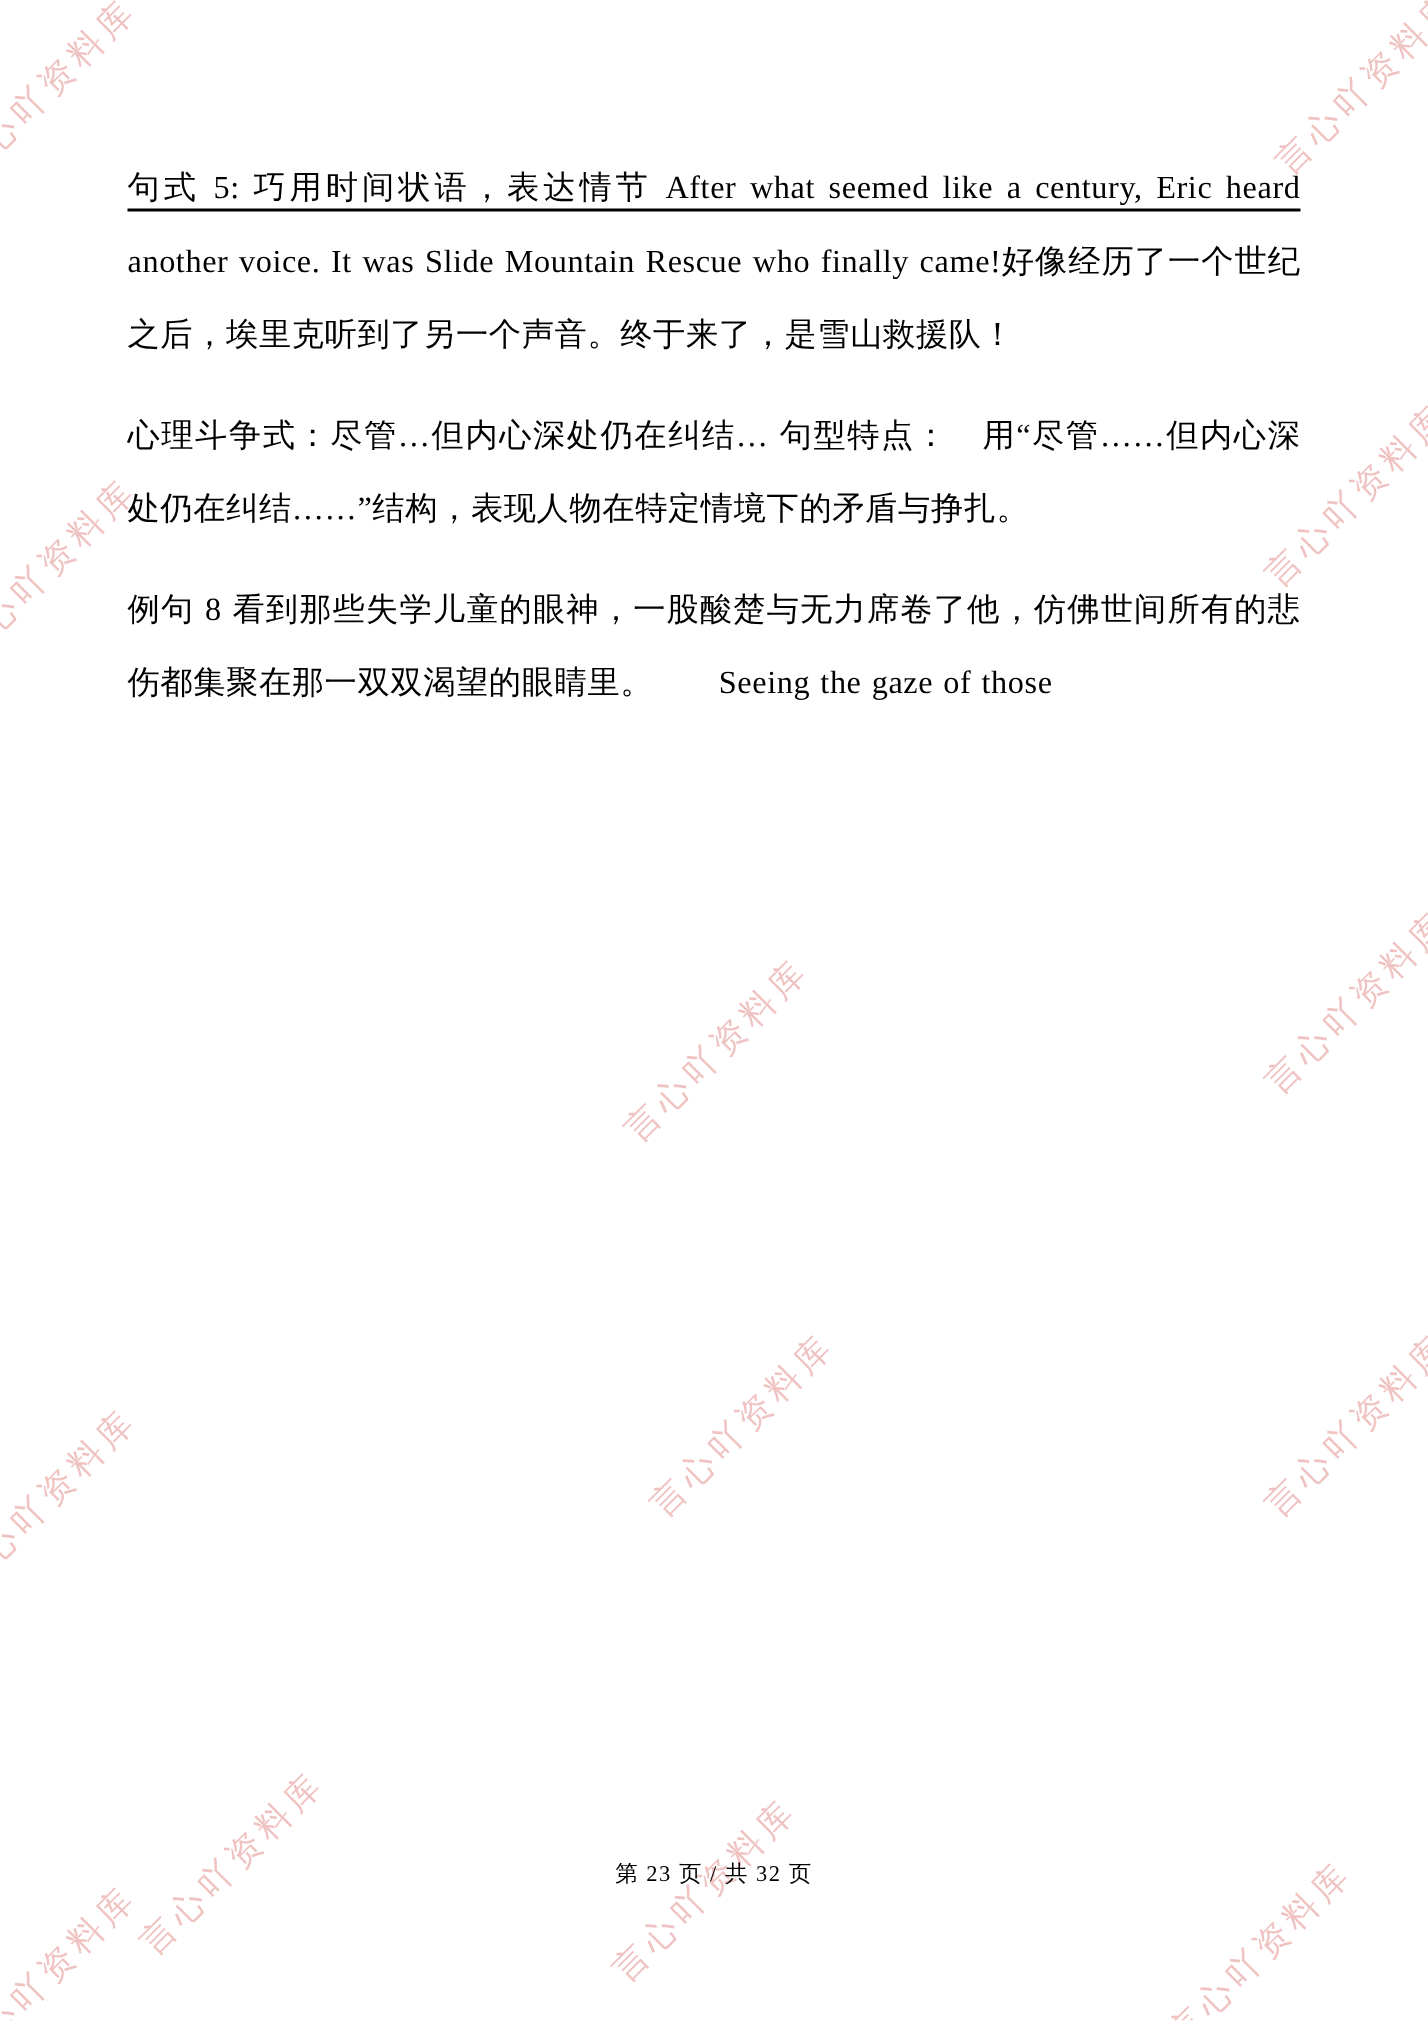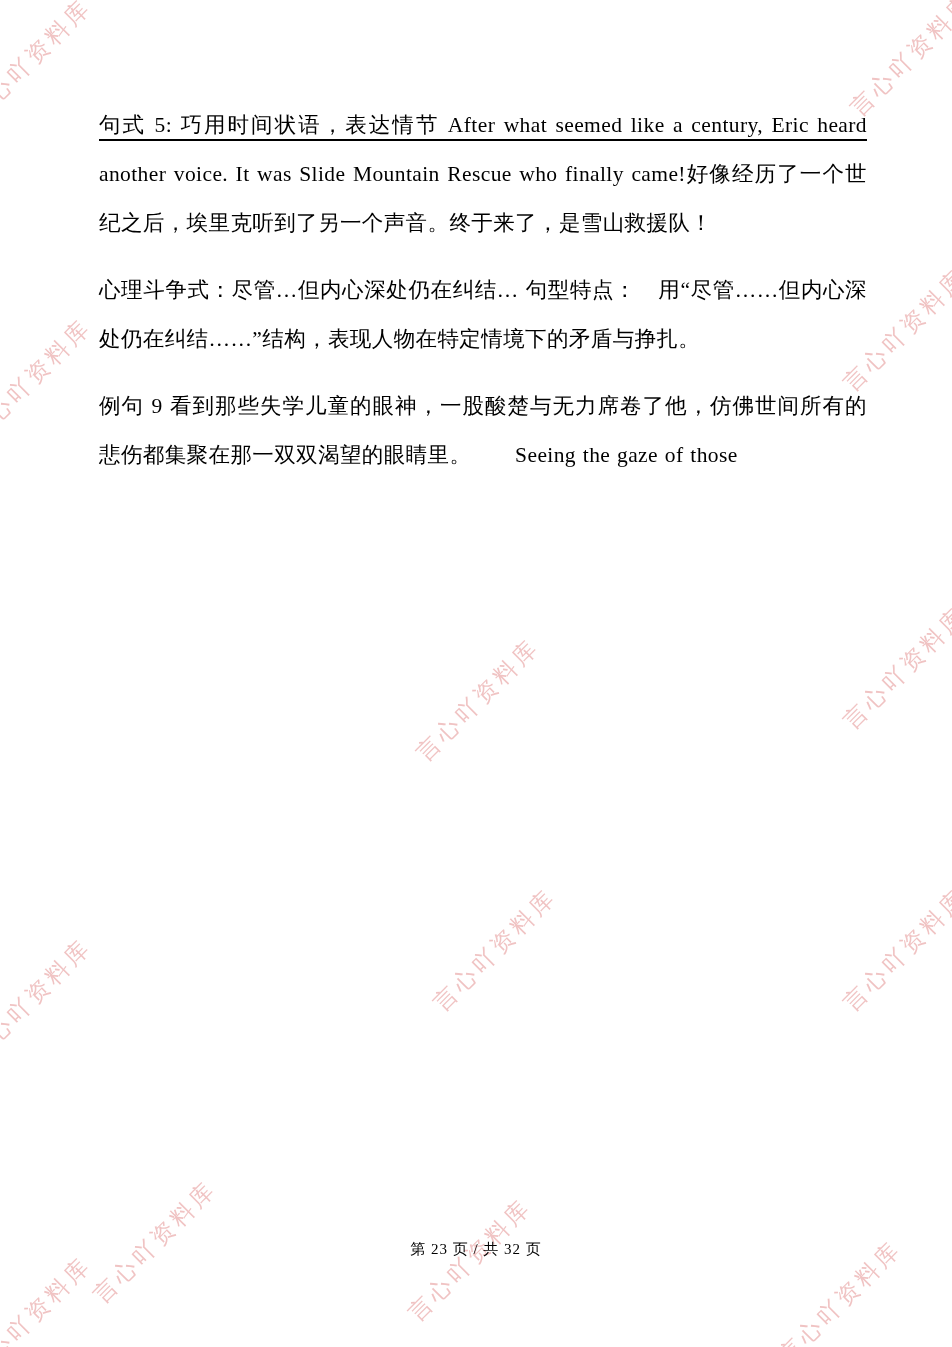--- a/index.html
+++ b/index.html
@@ -8,21 +8,21 @@
     position: relative;
     width: 952px;
     height: 1347px;
     background: #ffffff;
     overflow: hidden;
     font-family: "Liberation Serif", "DejaVu Serif", serif;
     color: #000000;
   }
   .content {
     position: absolute;
-    left: 99px;
+    left: 85px;
     right: 85px;
     top: 101px;
     z-index: 2;
   }
   .content p {
     margin: 0 0 18px 0;
     font-size: 21.5px;
     line-height: 49px;
     text-align: justify;
     letter-spacing: 0.4px;
@@ -78,19 +78,19 @@
 
     <p><span class="u">句式 5: 巧用时间状语，表达情节 After what seemed like a century, Eric heard </span><span>another voice. It was Slide Mountain Rescue who finally came!好像经历了一个世纪之后，埃里克听到了另一个声音。终于来了，是雪山救援队！</span></p>
 
 
 
 
     <p><span>心理斗争式：尽管…但内心深处仍在纠结… 句型特点：　用“尽管……但内心深处仍在纠结……”结构，表现人物在特定情境下的矛盾与挣扎。</span></p>
 
 
 
-    <p><span>例句 9 看到那些失学儿童的眼神，一股酸楚与无力席卷了他，仿佛世间所有的悲伤都集聚在那一双双渴望的眼睛里。　　Seeing the gaze of those</span></p>
+    <p><span>例句 8 看到那些失学儿童的眼神，一股酸楚与无力席卷了他，仿佛世间所有的悲伤都集聚在那一双双渴望的眼睛里。　　Seeing the gaze of those</span></p>
 
   </main>
 
   <div class="footer">第 23 页 / 共 32 页</div>
 
 </div>
 
 </body></html>

